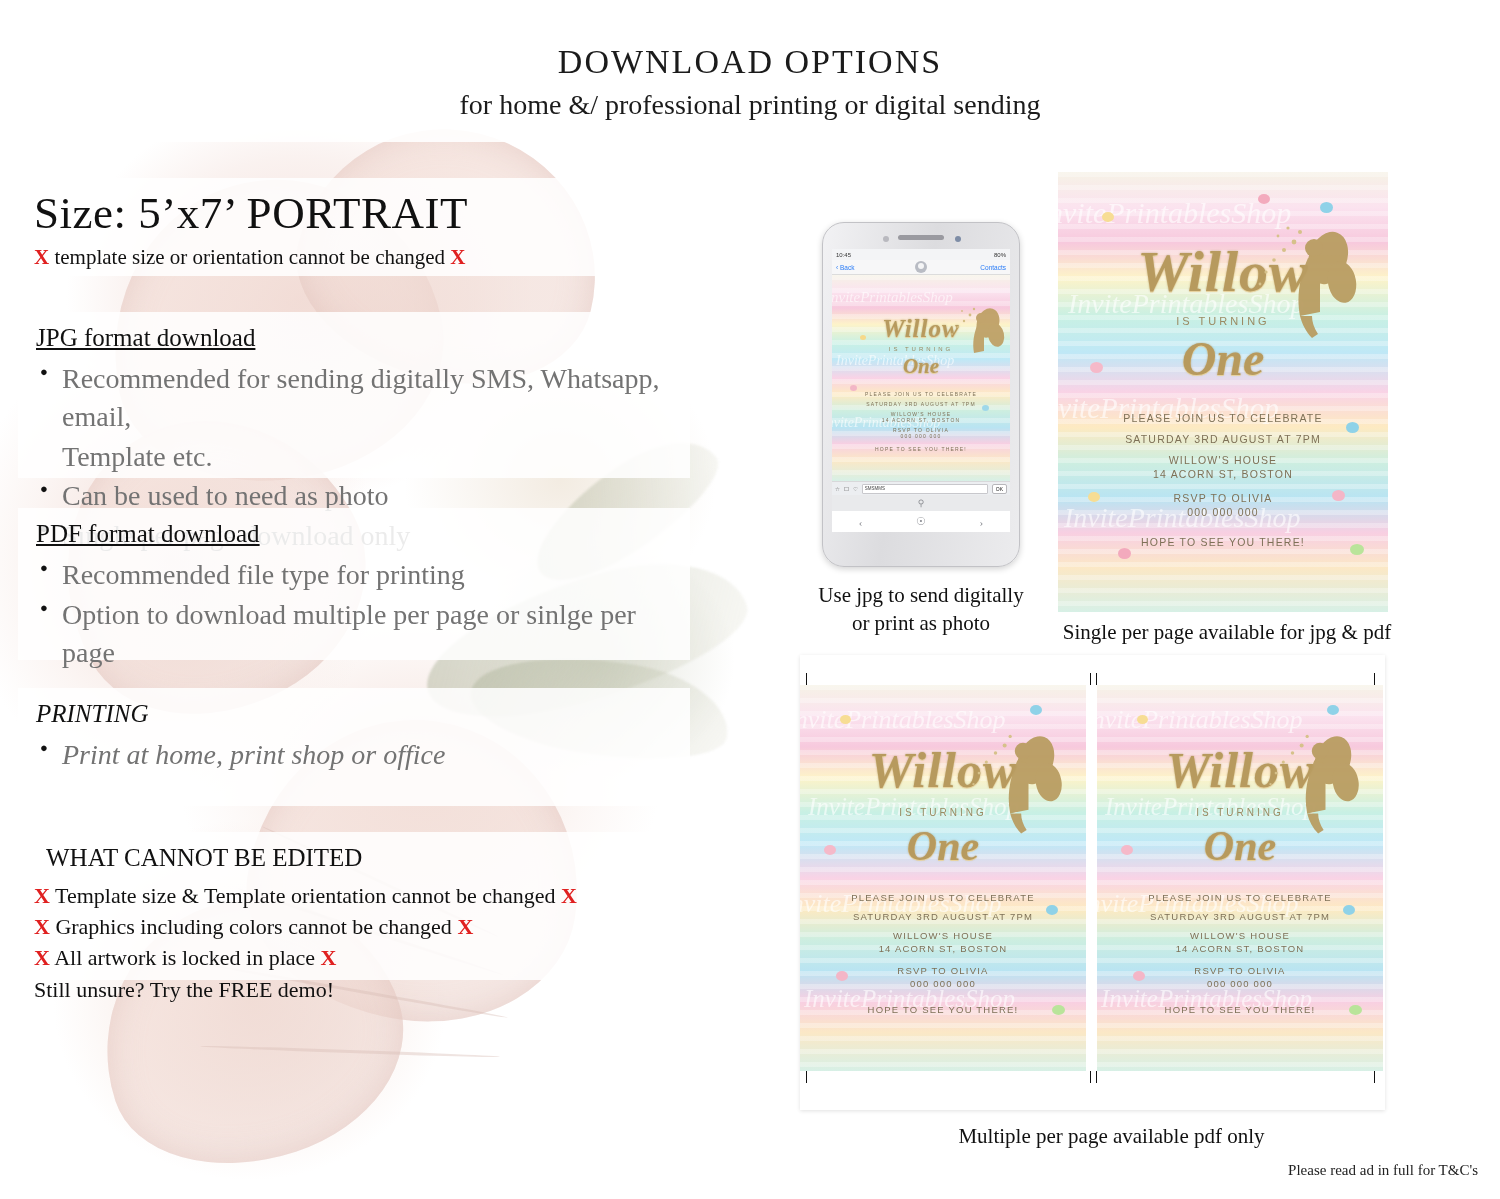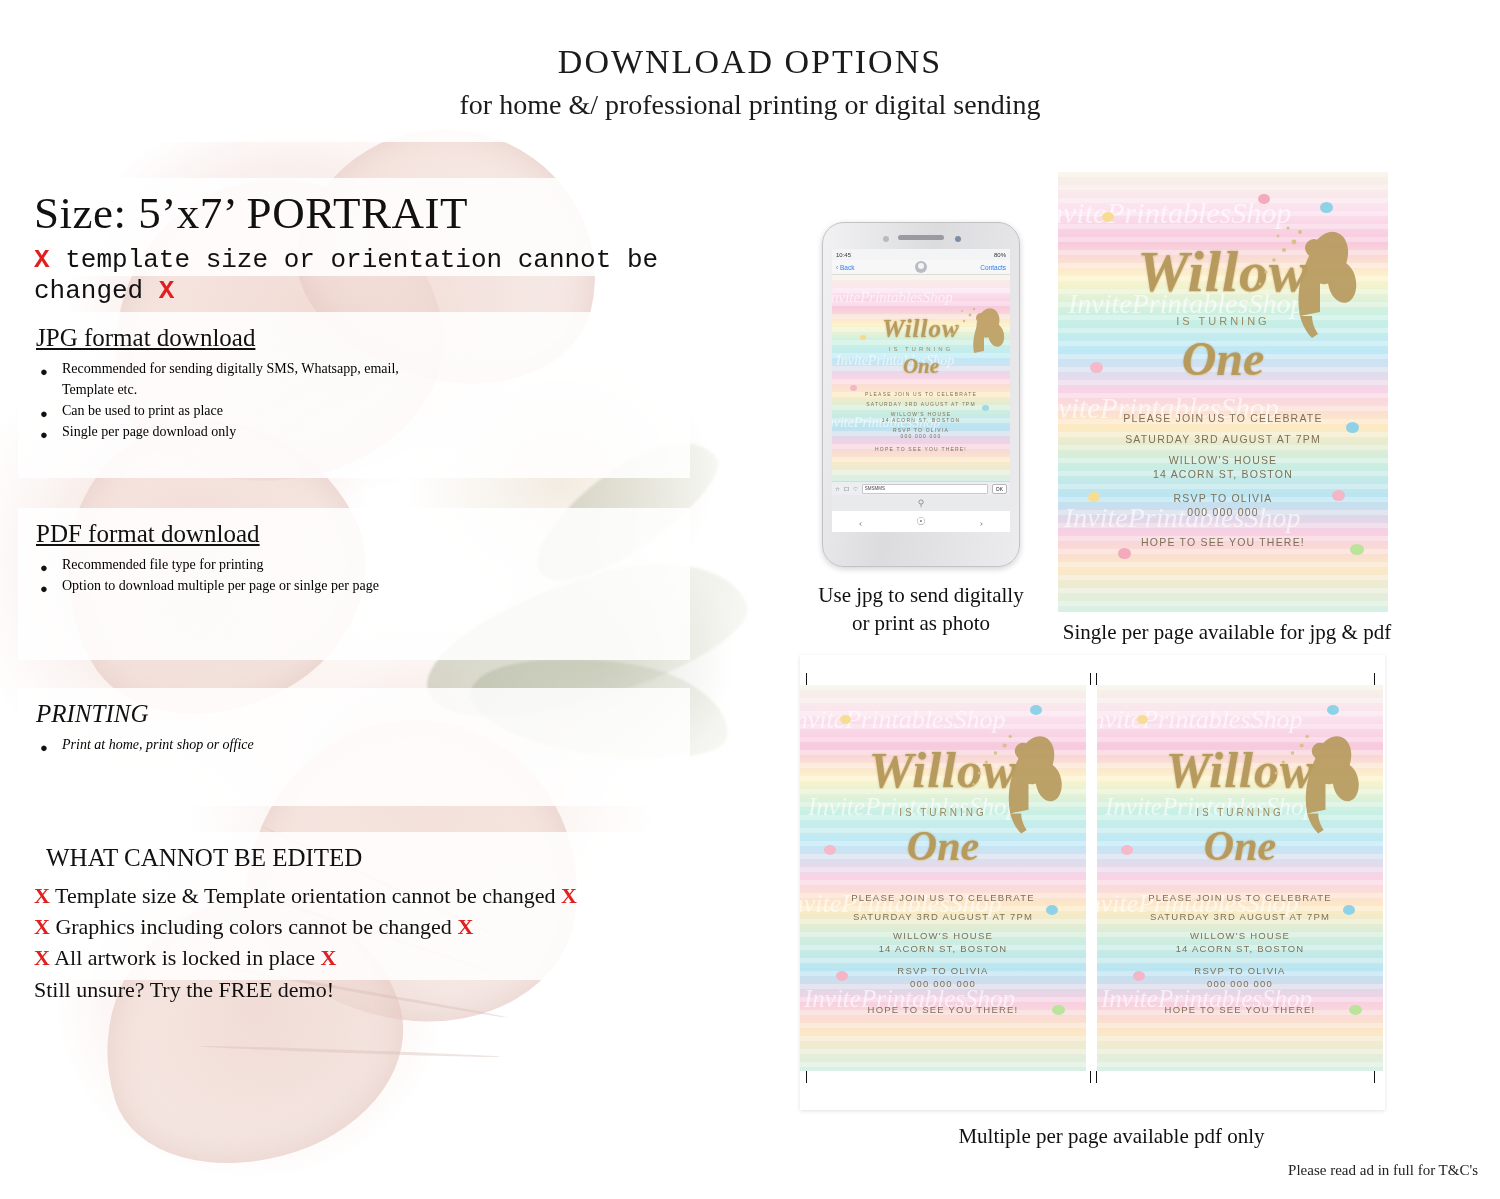--- a/index.html
+++ b/index.html
@@ -78,24 +78,23 @@
     box-sizing: border-box;
   }
   .size-title {
     font-size: 45px;
     color: #111;
     letter-spacing: 0.5px;
     line-height: 1.05;
     margin: 0 0 8px 0;
   }
   .size-note {
-    font-size: 26px;
+    font-size: 21px;
     color: #111;
     line-height: 1.2;
-    font-family: Liberation Mono, monospace;
   }
   .x-mark {
     color: #e02020;
     font-weight: bold;
   }
   .sec-head {
     font-size: 25px;
     color: #111;
     text-decoration: underline;
     margin: 0 0 8px 2px;
@@ -106,22 +105,22 @@
     color: #111;
     margin: 0 0 8px 2px;
     display: block;
   }
   ul.bullets {
     list-style: none;
     margin: 0;
     padding: 0;
   }
   ul.bullets li {
-    font-size: 14px;
-    color: #000000;
+    font-size: 28px;
+    color: #737373;
     line-height: 1.35;
     padding-left: 28px;
     position: relative;
     margin-bottom: 2px;
   }
   ul.bullets li::before {
     content: "\25CF";
     position: absolute;
     left: 6px;
     top: 0;
@@ -415,21 +414,21 @@
     <span>template size or orientation cannot be changed</span>
     <span class="x-mark">X</span>
   </div>
 </div>
 
 <div class="panel" style="left:18px; top:312px; width:672px; height:166px;">
   <span class="sec-head">JPG format download</span>
   <ul class="bullets">
     <li>Recommended for sending digitally SMS, Whatsapp, email,</li>
     <li class="cont">Template etc.</li>
-    <li>Can be used to print as place</li>
+    <li>Can be used to need as photo</li>
     <li>Single per page download only</li>
   </ul>
 </div>
 
 <div class="panel" style="left:18px; top:508px; width:672px; height:152px;">
   <span class="sec-head">PDF format download</span>
   <ul class="bullets">
     <li>Recommended file type for printing</li>
     <li>Option to download multiple per page or sinlge per page</li>
   </ul>

